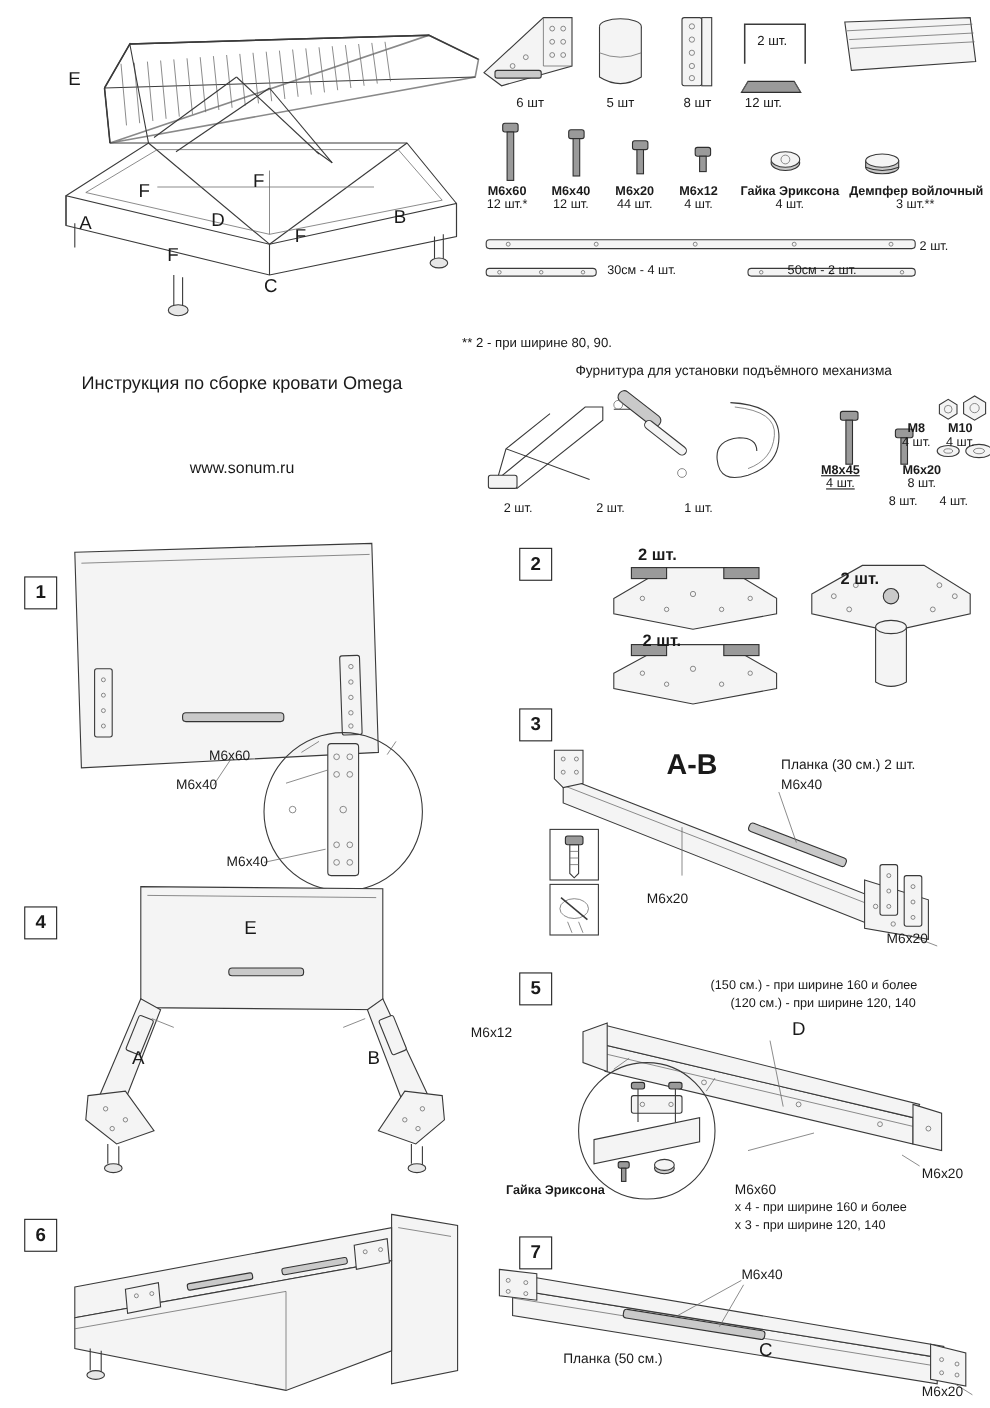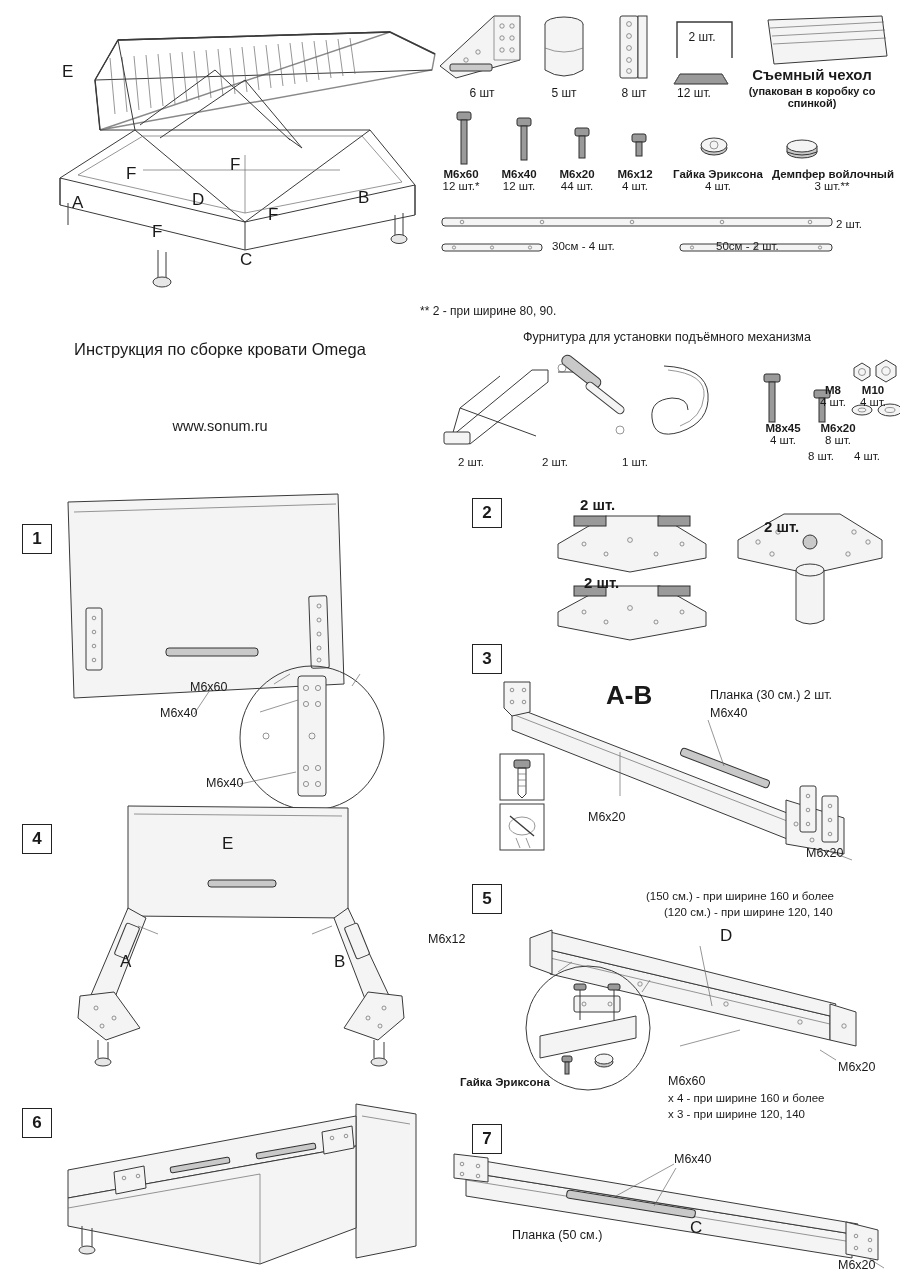--- a/index.html
+++ b/index.html
@@ -157,24 +157,20 @@
 
       <path class="filllt" d="M336 12 L450 8 L455 48 L342 56 Z"></path>
       <path class="thin" d="M338 20 L452 14 M340 28 L453 22 M341 36 L454 30"></path>
     </svg>
   </div>
   <div class="abs cap" style="left:452px;top:86px;width:60px;">6 шт</div>
   <div class="abs cap" style="left:534px;top:86px;width:60px;">5 шт</div>
   <div class="abs cap" style="left:604px;top:86px;width:60px;">8 шт</div>
   <div class="abs cap" style="left:672px;top:30px;width:60px;">2 шт.</div>
   <div class="abs cap" style="left:664px;top:86px;width:60px;">12 шт.</div>
-  <div class="abs" style="left:724px;top:66px;width:176px;text-align:center;">
-    <div style="font-size:15px;font-weight:bold;">Съемный чехол</div>
-    <div style="font-size:11px;font-weight:bold;margin-top:2px;">(упакован в коробку со спинкой)</div>
-  </div>
 
   <div class="abs" style="left:432px;top:108px;">
     <svg width="460" height="58" viewBox="0 0 460 58">
 
       <rect class="filldk" x="25" y="4" width="14" height="8" rx="2"></rect>
       <rect class="filldk" x="29" y="12" width="6" height="44"></rect>
 
       <rect class="filldk" x="85" y="10" width="14" height="8" rx="2"></rect>
       <rect class="filldk" x="89" y="18" width="6" height="34"></rect>
 
@@ -281,21 +277,21 @@
       <ellipse class="filllt" cx="422" cy="62" rx="10" ry="5"></ellipse>
       <ellipse class="thin" cx="422" cy="62" rx="4" ry="2" fill="#fff"></ellipse>
       <ellipse class="filllt" cx="450" cy="62" rx="12" ry="6"></ellipse>
       <ellipse class="thin" cx="450" cy="62" rx="5" ry="2.5" fill="#fff"></ellipse>
     </svg>
   </div>
   <div class="abs small" style="left:458px;top:456px;">2 шт.</div>
   <div class="abs small" style="left:542px;top:456px;">2 шт.</div>
   <div class="abs small" style="left:622px;top:456px;">1 шт.</div>
 
-  <div class="abs" style="left:751px;top:422px;width:64px;text-align:center;">
+  <div class="abs" style="left:732px;top:422px;width:64px;text-align:center;text-decoration:underline;">
     <div class="small bold">M8x45</div>
     <div class="small">4 шт.</div>
   </div>
   <div class="abs" style="left:806px;top:422px;width:64px;text-align:center;">
     <div class="small bold">M6x20</div>
     <div class="small">8 шт.</div>
   </div>
   <div class="abs" style="left:812px;top:384px;width:42px;text-align:center;">
     <div class="small bold">M8</div>
     <div class="small">4 шт.</div>

